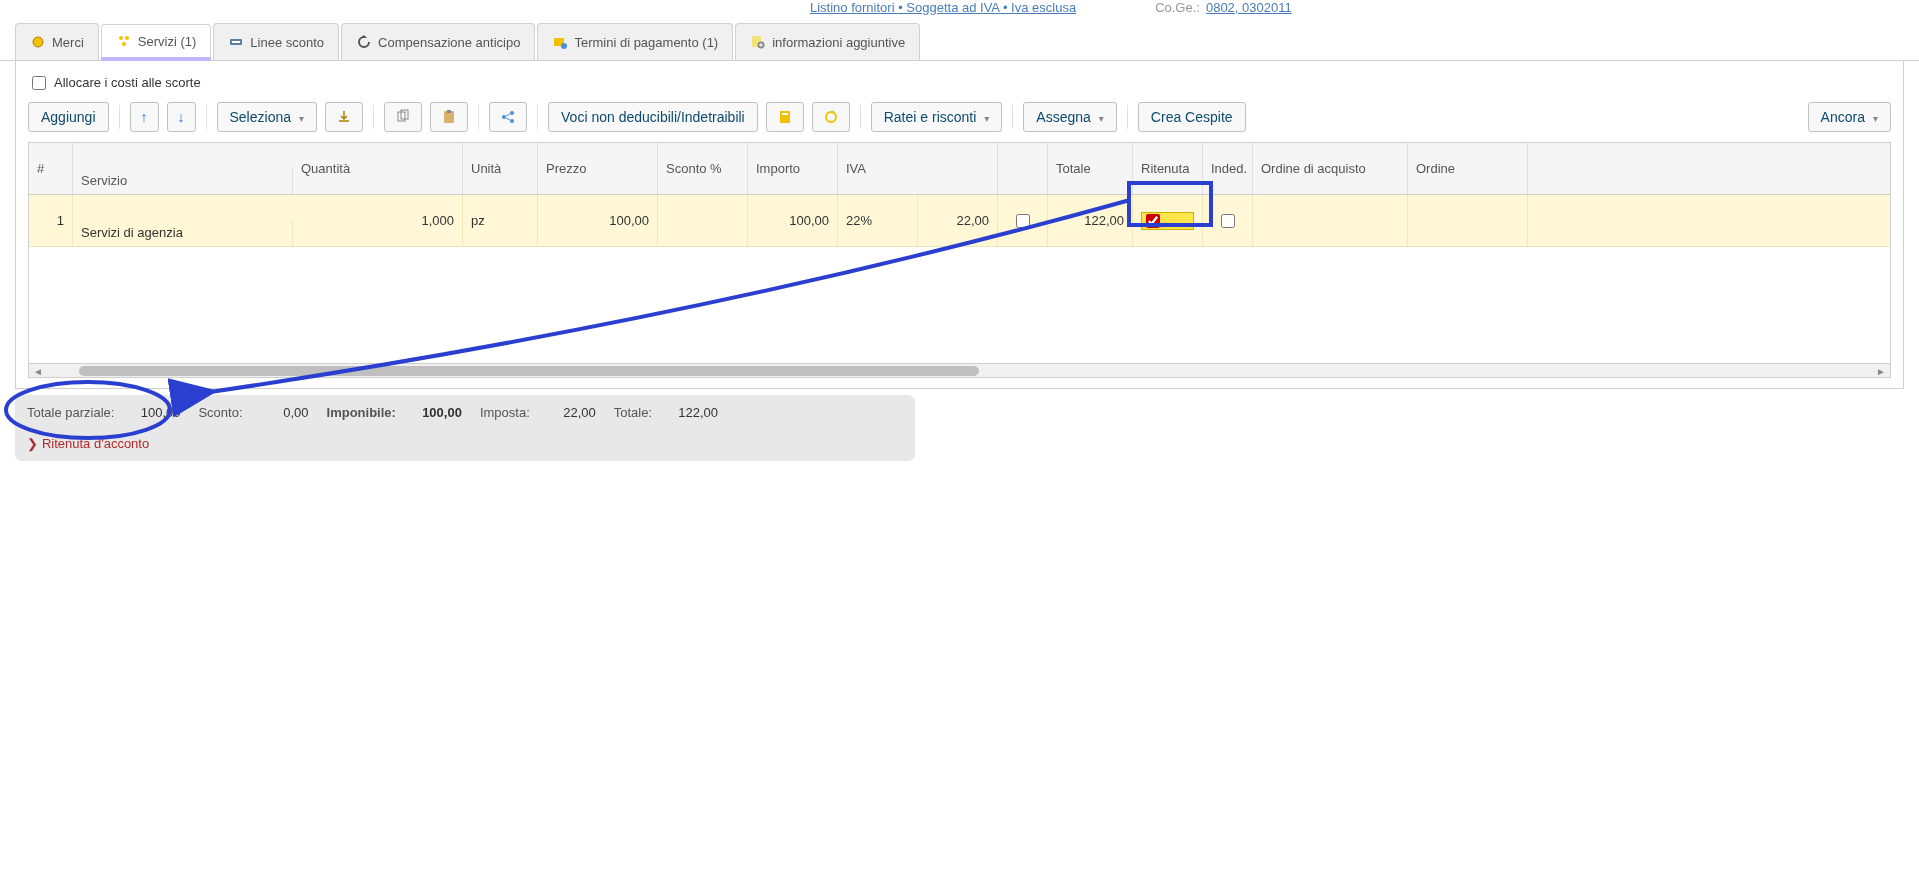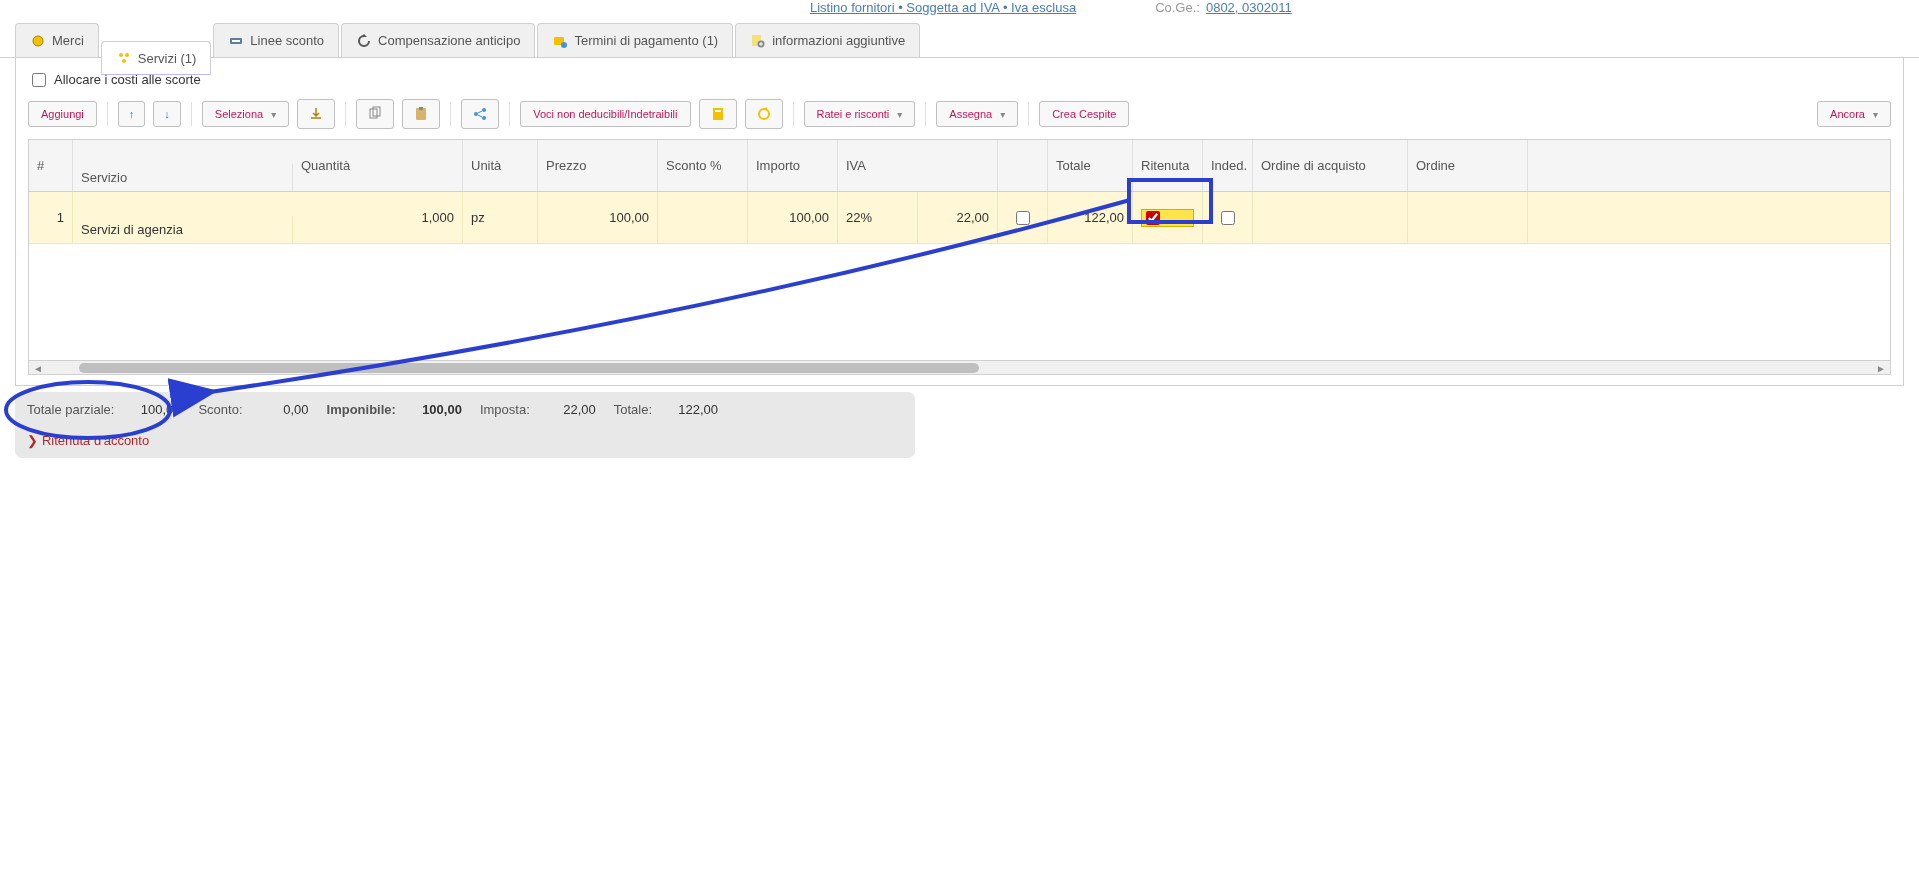--- a/index.html
+++ b/index.html
@@ -8,30 +8,30 @@
 .page { width: 1919px; }
 
 .header-links { display: flex; padding: 0 0 8px 0; }
 .header-links .left { margin-left: 810px; }
 .header-links a { color: #4a7db8; text-decoration: underline; font-size: 13px; }
 .header-links .coge-label { color: #999; font-size: 13px; }
 .header-links .coge-wrap { display: flex; gap: 6px; }
 
 .tabs { display: flex; border-bottom: 1px solid #d0d0d0; padding-left: 15px; }
 .tab { display: flex; align-items: center; gap: 6px; padding: 8px 14px; background: #f0f0f0; border: 1px solid #d0d0d0; border-bottom: none; cursor: pointer; font-size: 13px; color: #555; border-radius: 4px 4px 0 0; margin-right: 2px; }
-.tab.active { background: #fff; border-bottom: 1px solid #c4b5fd; position: relative; top: 18px; }
+.tab.active { background: #fff; border-bottom: 4px solid #c4b5fd; position: relative; top: 1px; }
 .tab .icon { width: 16px; height: 16px; display: inline-flex; align-items: center; justify-content: center; }
 
 .panel { border: 1px solid #d0d0d0; border-top: none; padding: 10px 12px; margin: 0 15px; }
 
 .allocate-row { display: flex; align-items: center; gap: 8px; padding: 4px 0 12px 4px; }
 .allocate-row input[type="checkbox"] { width: 14px; height: 14px; }
 
 .toolbar { display: flex; align-items: center; gap: 8px; padding-bottom: 10px; flex-wrap: wrap; }
-.btn { border: 1px solid #c0c0c0; background: #f8f8f8; padding: 6px 12px; cursor: pointer; font-size: 11px; color: #be185d; border-radius: 3px; display: inline-flex; align-items: center; gap: 4px; text-align: center; }
+.btn { border: 1px solid #c0c0c0; background: #f8f8f8; padding: 6px 12px; cursor: pointer; font-size: 14px; color: #0c4a6e; border-radius: 3px; display: inline-flex; align-items: center; gap: 4px; text-align: center; }
 .btn.icon-only { padding: 6px 10px; }
 .btn .caret::after { content: "▾"; font-size: 10px; margin-left: 4px; color: #888; }
 .toolbar-spacer { flex: 1; }
 .sep { width: 1px; height: 24px; background: #e0e0e0; margin: 0 2px; }
 
 .grid { border: 1px solid #d0d0d0; }
 .grid-header { display: flex; background: #f5f5f5; border-bottom: 1px solid #d0d0d0; }
 .grid-header2 { display: flex; background: #f5f5f5; border-bottom: 1px solid #d0d0d0; }
 .gh { padding: 6px 8px; border-right: 1px solid #e0e0e0; color: #555; font-size: 13px; display: flex; align-items: center; }
 .gh.num, .gc.num { justify-content: flex-end; text-align: right; }

